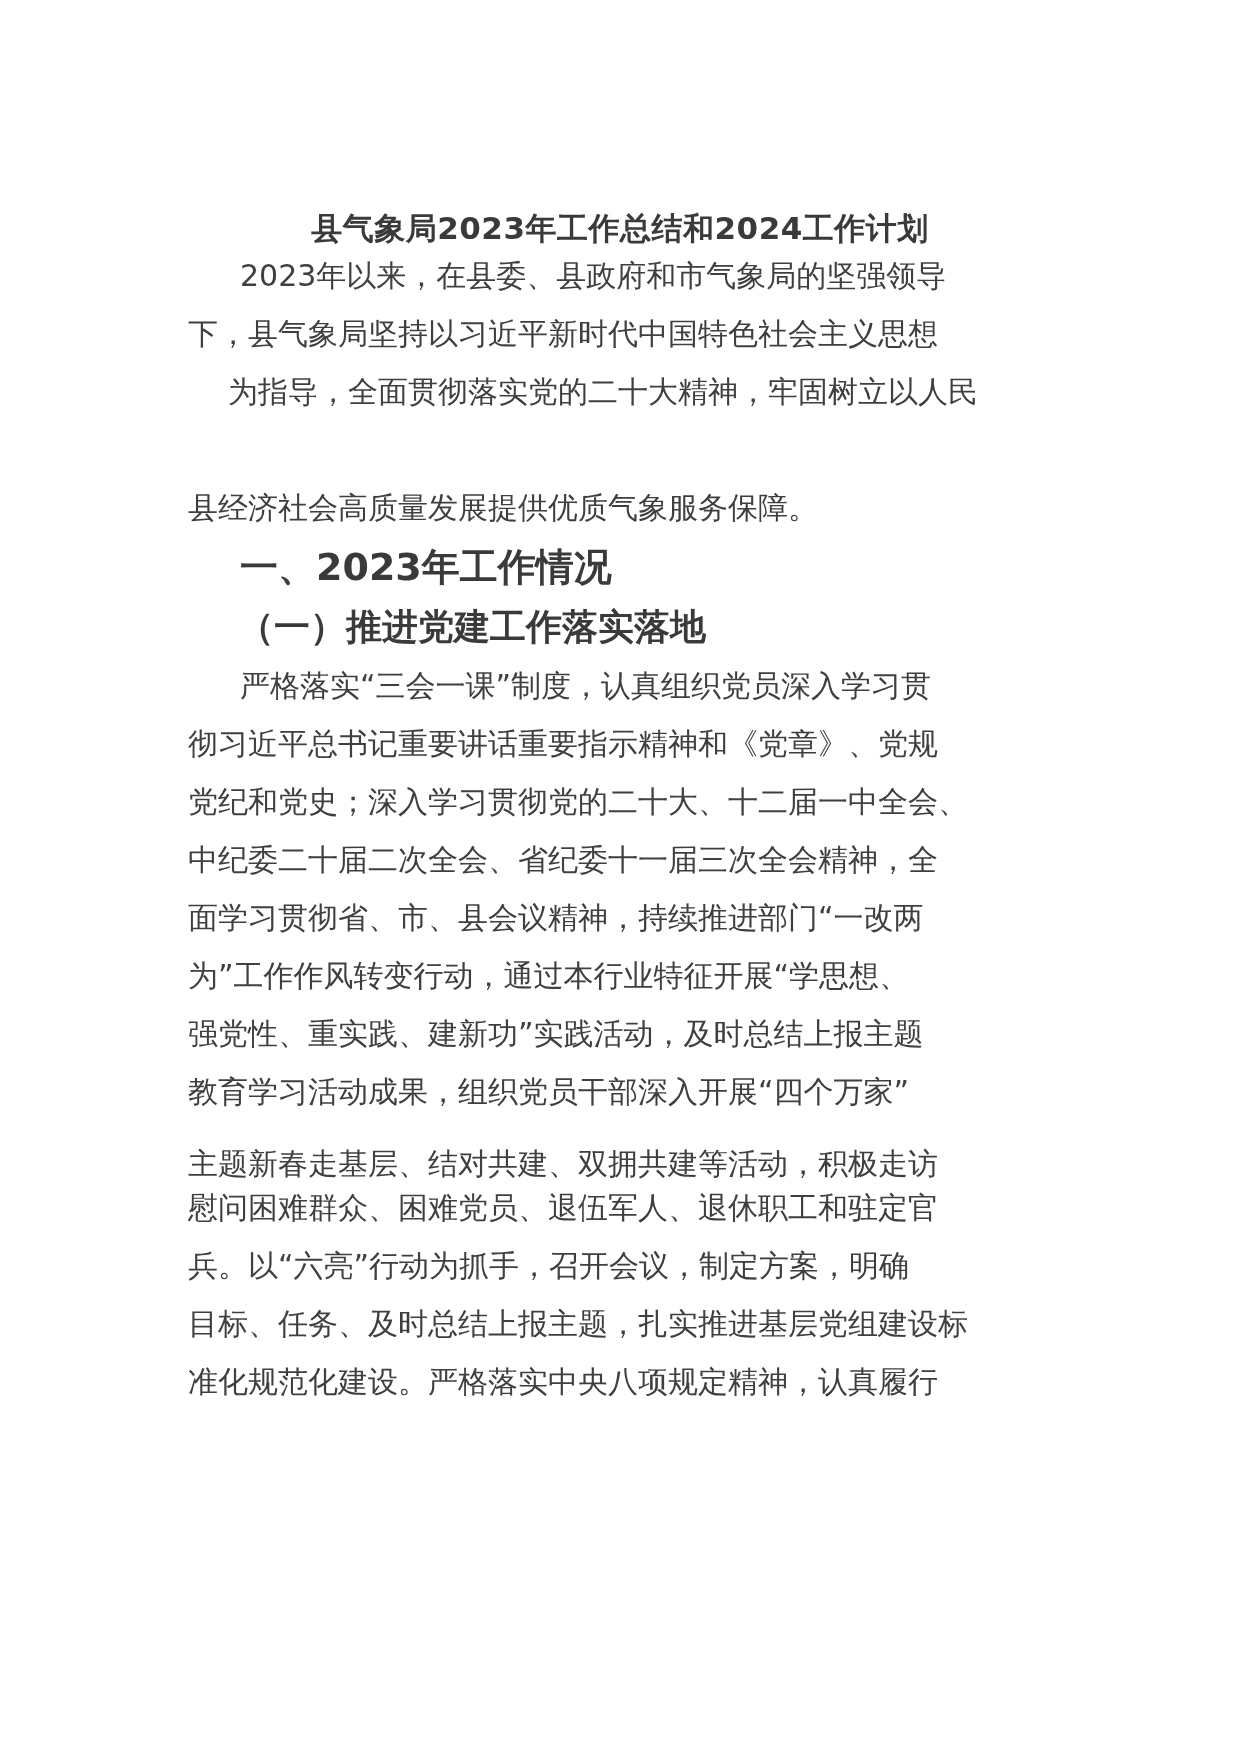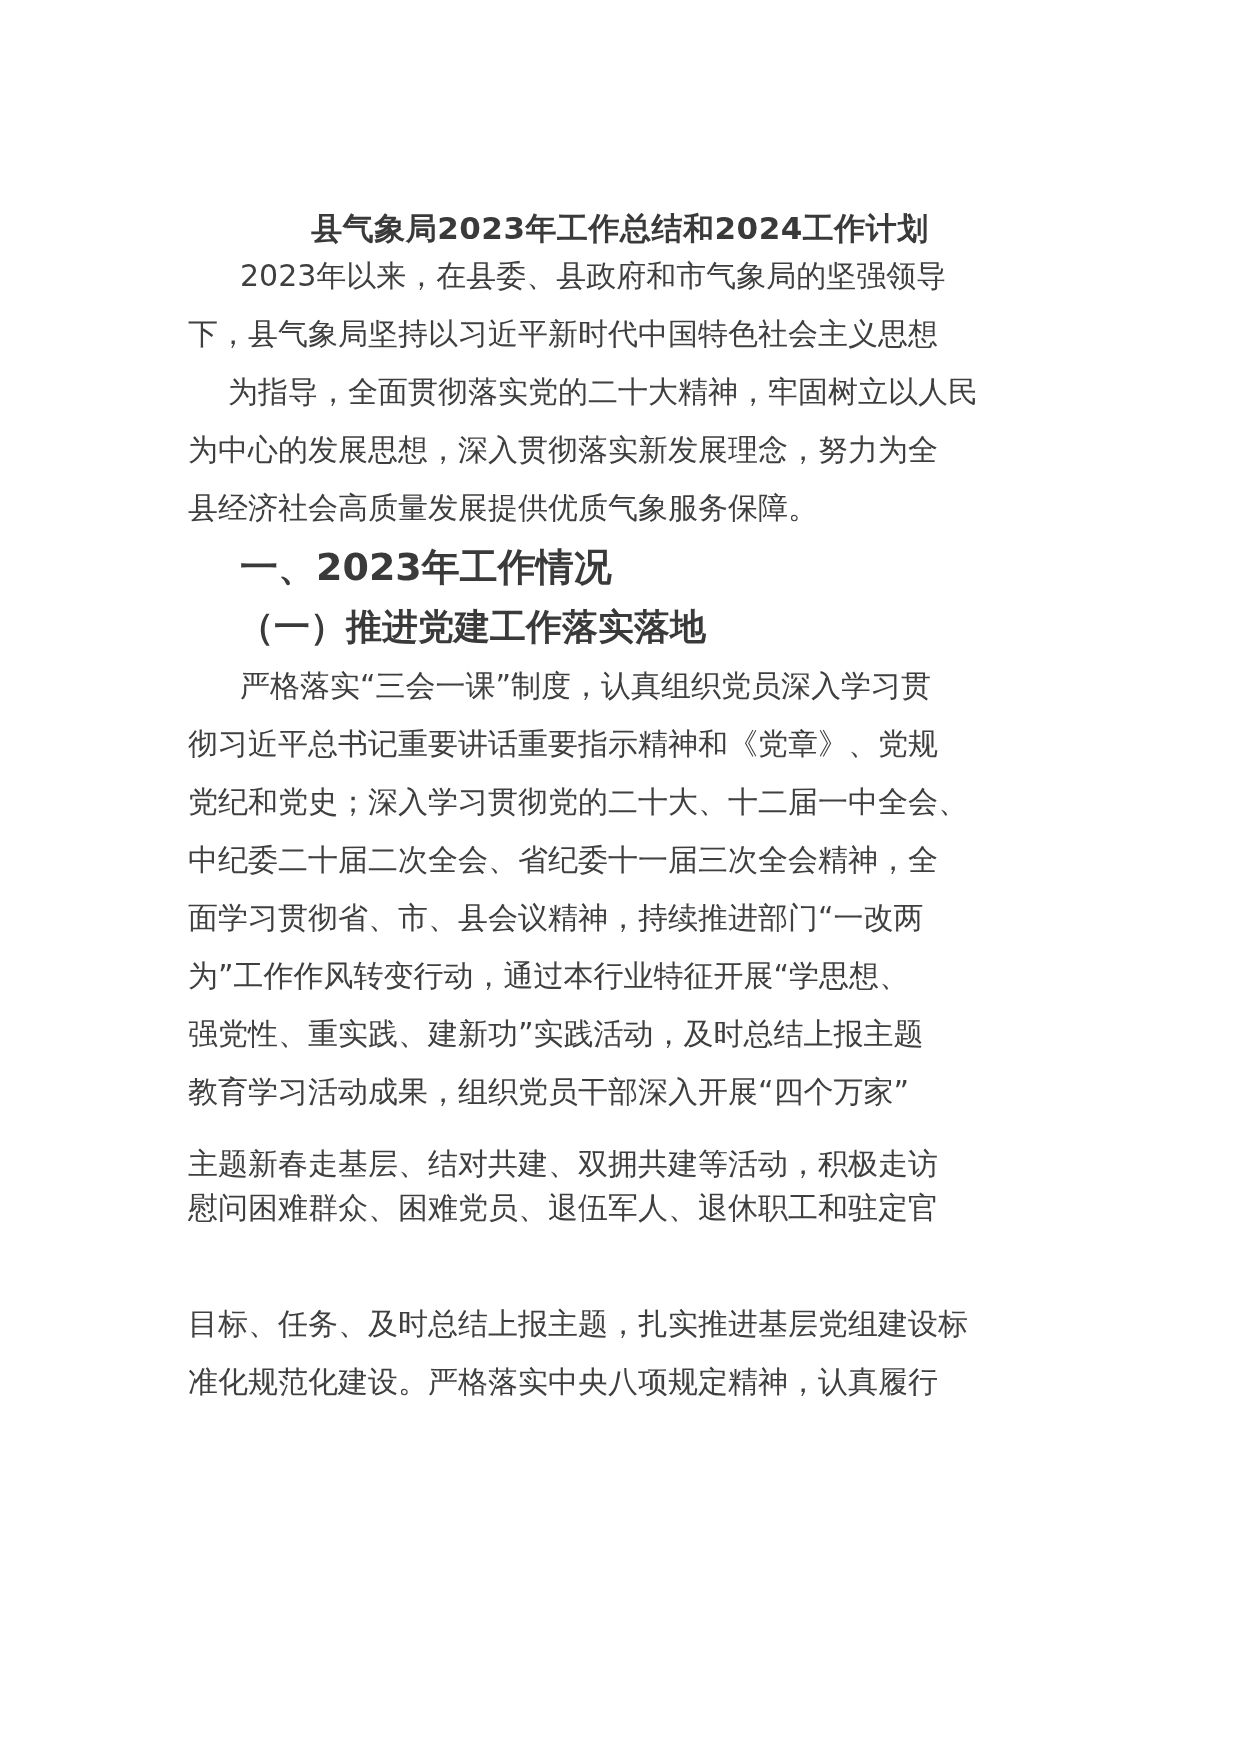--- a/index.html
+++ b/index.html
@@ -69,33 +69,33 @@
 </head>
 <body>
 
 <div class="page">
 
   <div class="title">县气象局2023年工作总结和2024工作计划</div>
 
   <div class="line indent" style="top:256px;">2023年以来，在县委、县政府和市气象局的坚强领导</div>
   <div class="line" style="top:314px;">下，县气象局坚持以习近平新时代中国特色社会主义思想</div>
   <div class="line" style="top:372px;margin-left:40px;">为指导，全面贯彻落实党的二十大精神，牢固树立以人民</div>
-  <div class="line" style="top:430px;">为中心的发展思想，深入贯彻落实新发展理念，努力为全</div>
   <div class="line" style="top:488px;">县经济社会高质量发展提供优质气象服务保障。</div>
 
   <div class="heading1" style="top:547px;">一、2023年工作情况</div>
 
   <div class="heading2" style="top:607px;">（一）推进党建工作落实落地</div>
 
   <div class="line indent" style="top:666px;">严格落实“三会一课”制度，认真组织党员深入学习贯</div>
   <div class="line" style="top:724px;">彻习近平总书记重要讲话重要指示精神和《党章》、党规</div>
   <div class="line" style="top:782px;">党纪和党史；深入学习贯彻党的二十大、十二届一中全会、</div>
   <div class="line" style="top:840px;">中纪委二十届二次全会、省纪委十一届三次全会精神，全</div>
   <div class="line" style="top:898px;">面学习贯彻省、市、县会议精神，持续推进部门“一改两</div>
   <div class="line" style="top:956px;">为”工作作风转变行动，通过本行业特征开展“学思想、</div>
   <div class="line" style="top:1014px;">强党性、重实践、建新功”实践活动，及时总结上报主题</div>
   <div class="line" style="top:1072px;">教育学习活动成果，组织党员干部深入开展“四个万家”</div>
   <div class="line" style="top:1146px;font-family:Liberation Mono, monospace;">主题新春走基层、结对共建、双拥共建等活动，积极走访</div>
   <div class="line" style="top:1188px;">慰问困难群众、困难党员、退伍军人、退休职工和驻定官</div>
+  <div class="line" style="top:1246px;">兵。以“六亮”行动为抓手，召开会议，制定方案，明确</div>
   <div class="line" style="top:1304px;">目标、任务、及时总结上报主题，扎实推进基层党组建设标</div>
   <div class="line" style="top:1362px;">准化规范化建设。严格落实中央八项规定精神，认真履行</div>
 
 </div>
 
 </body></html>

